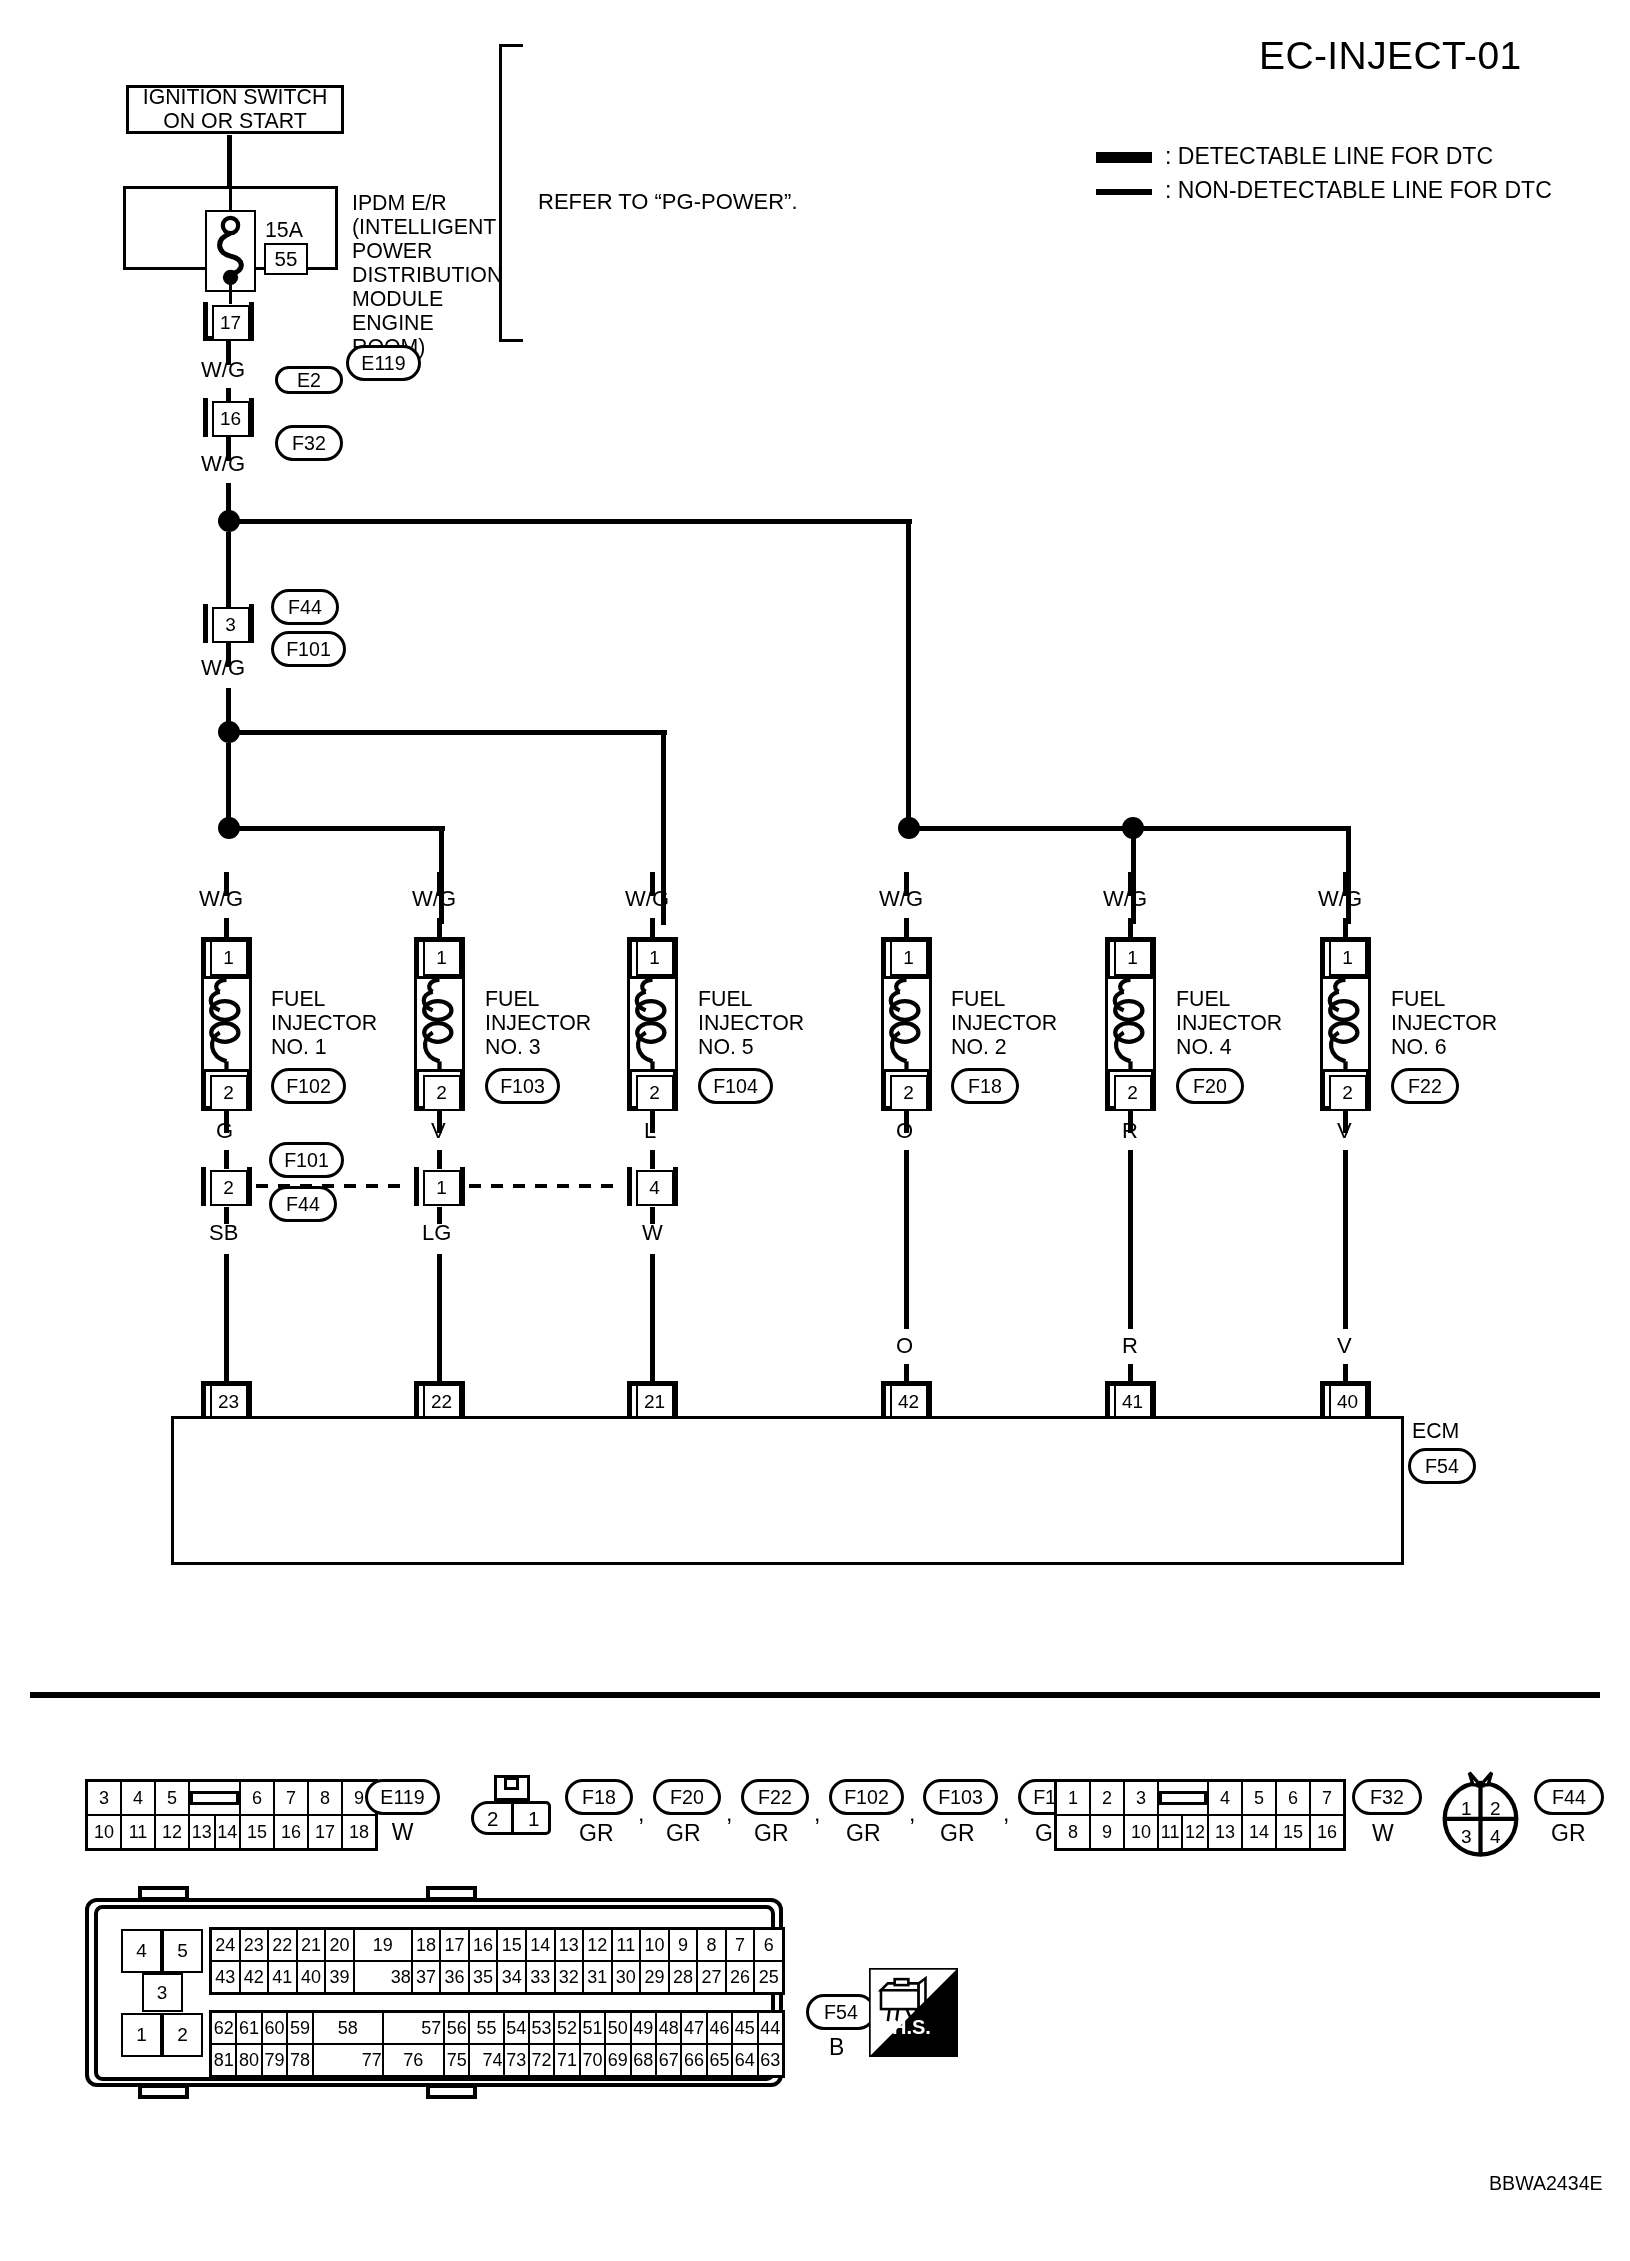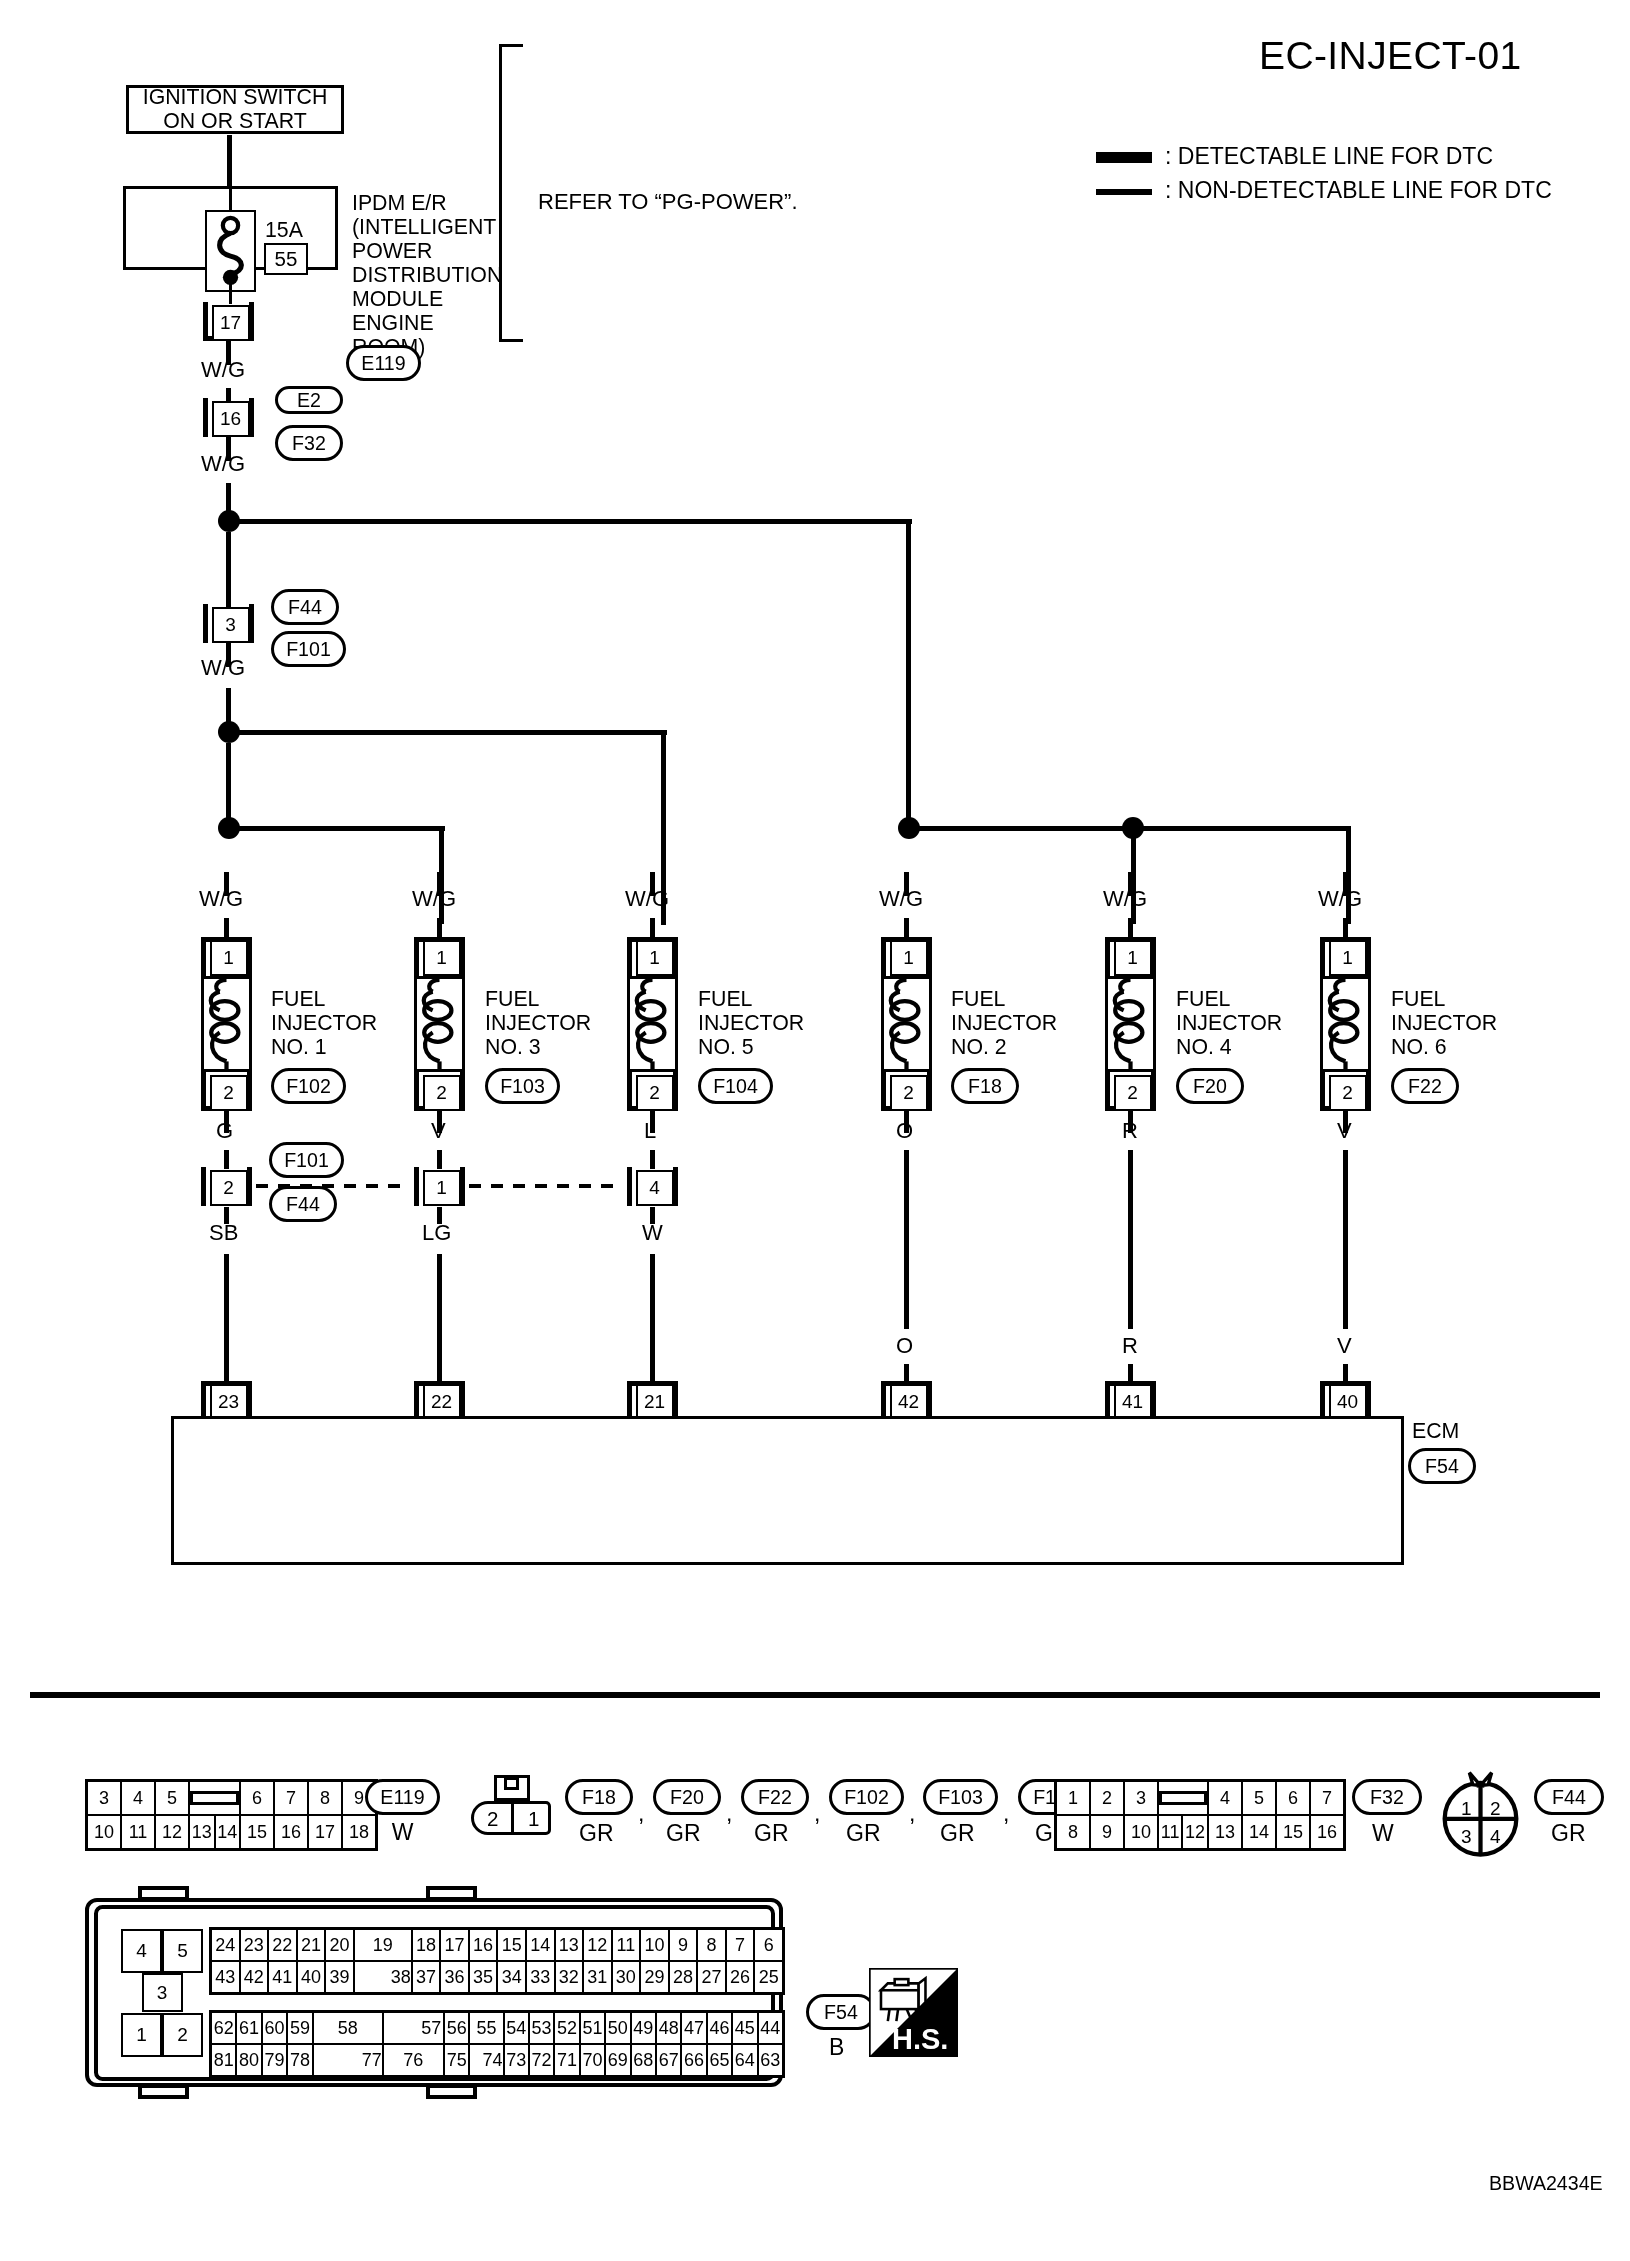--- a/index.html
+++ b/index.html
@@ -121,21 +121,21 @@
 <div class="txt" style="left:201px;top:357px;font-size:22px;">W/G</div>
 <div class="vline" style="left:226px;top:388px;height:23px;"></div>
 
 <div class="oval" style="left:346px;top:345px;width:75px;height:36px;">E119</div>
 
 <div class="term" style="left:203px;top:398px;">
   <div class="arm-l"></div>
     <div class="arm-r"></div>
   <div class="tb">16</div>
 </div>
-<div class="oval" style="left:275px;top:386px;width:68px;height:28px;">E2</div>
+<div class="oval" style="left:275px;top:366px;width:68px;height:28px;">E2</div>
 <div class="oval" style="left:275px;top:425px;width:68px;height:36px;">F32</div>
 
 <div class="vline" style="left:226px;top:437px;height:24px;"></div>
 <div class="txt" style="left:201px;top:451px;font-size:22px;">W/G</div>
 <div class="vline" style="left:226px;top:483px;height:34px;"></div>
 
 <div class="dot" style="left:218px;top:510px;"></div>
 <div class="hline" style="left:229px;top:519px;width:683px;"></div>
 <div class="vline" style="left:906px;top:519px;height:317px;"></div>
 
@@ -720,17 +720,17 @@
       <path d="M58 18 L66 12 L66 40 L58 48 Z"></path>
       <rect x="30" y="13" width="16" height="7"></rect>
     </g>
     <g stroke="#000" stroke-width="3" fill="none">
       <path d="M24 48 L22 62"></path>
       <path d="M34 48 L32 62"></path>
       <path d="M44 48 L50 62"></path>
       <path d="M54 48 L62 60"></path>
     </g>
   </svg>
-  <div class="txt" style="left:23px;top:48px;font-size:29px;font-weight:bold;color:#fff;margin-top:7px;">H.S.</div>
+  <div class="txt" style="left:23px;top:48px;font-size:20px;font-weight:bold;color:#fff;">H.S.</div>
 </div>
 
 <div class="txt" style="left:1489px;top:2172px;font-size:19.6px;">BBWA2434E</div>
 
 
 </body></html>

